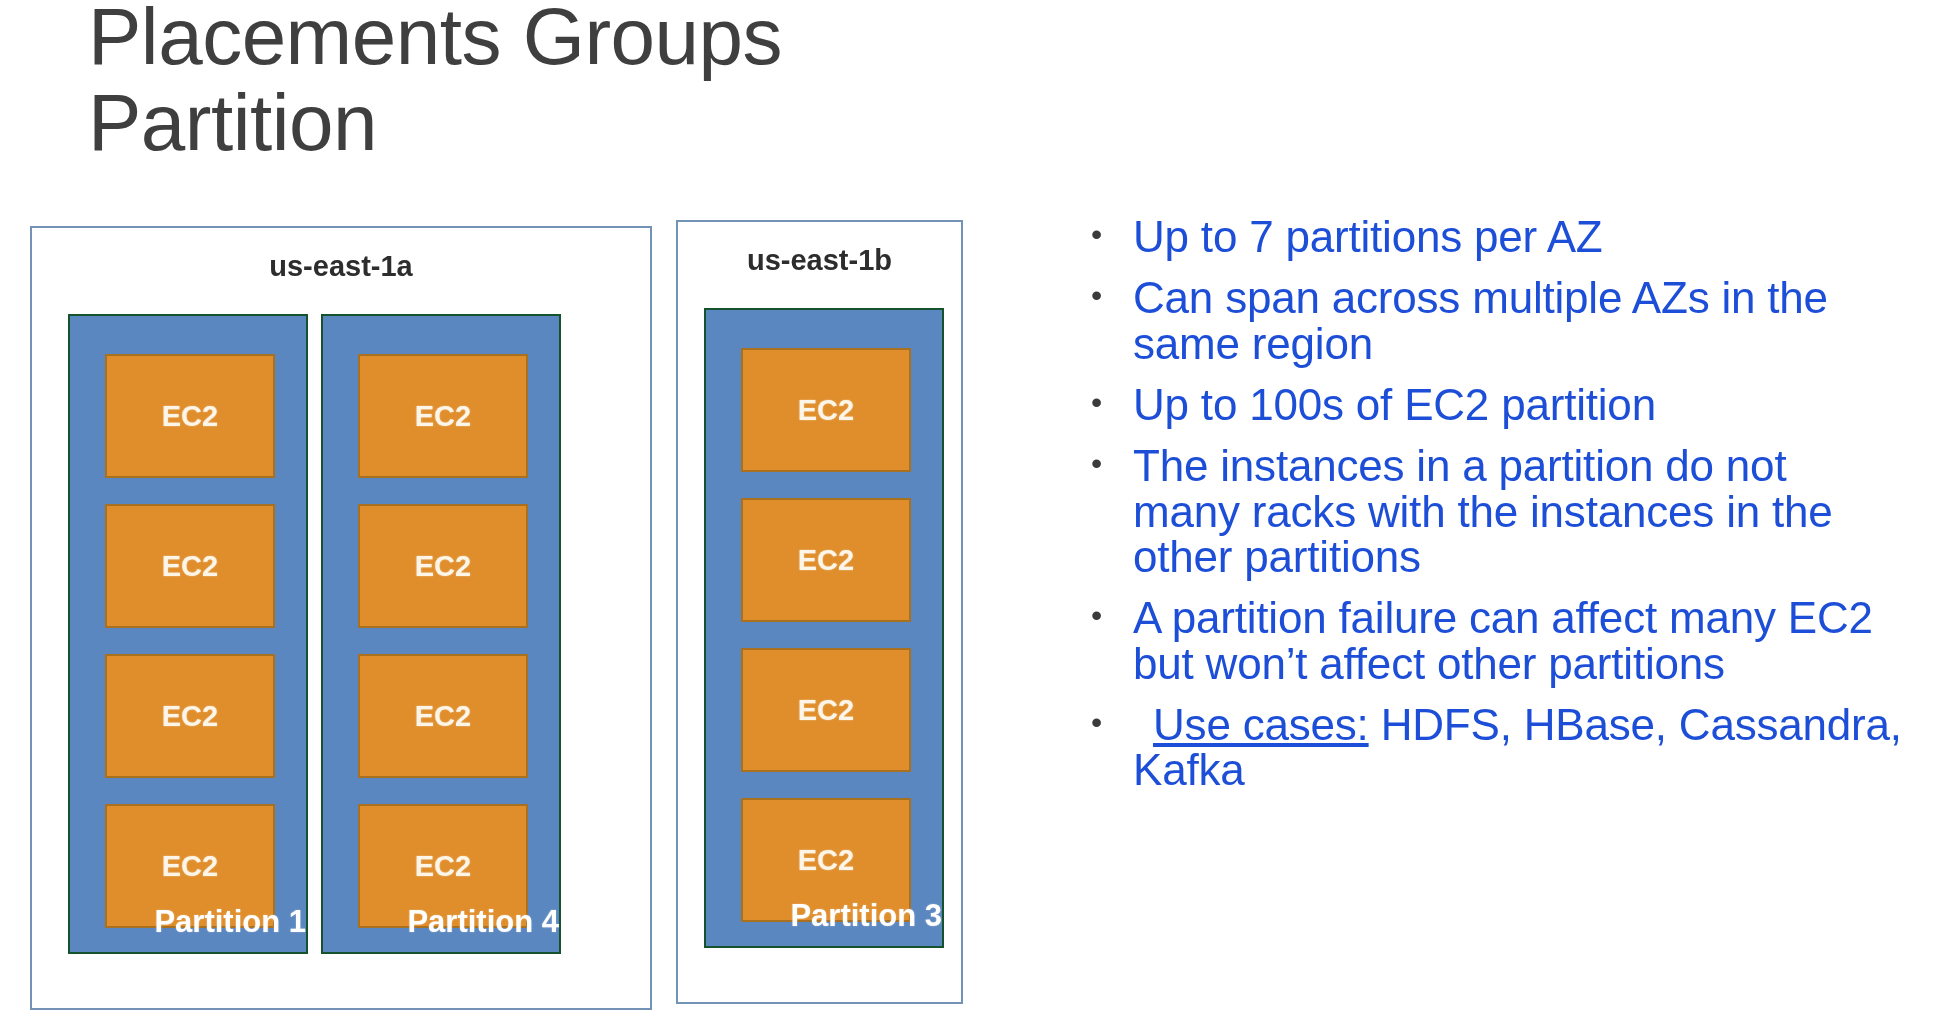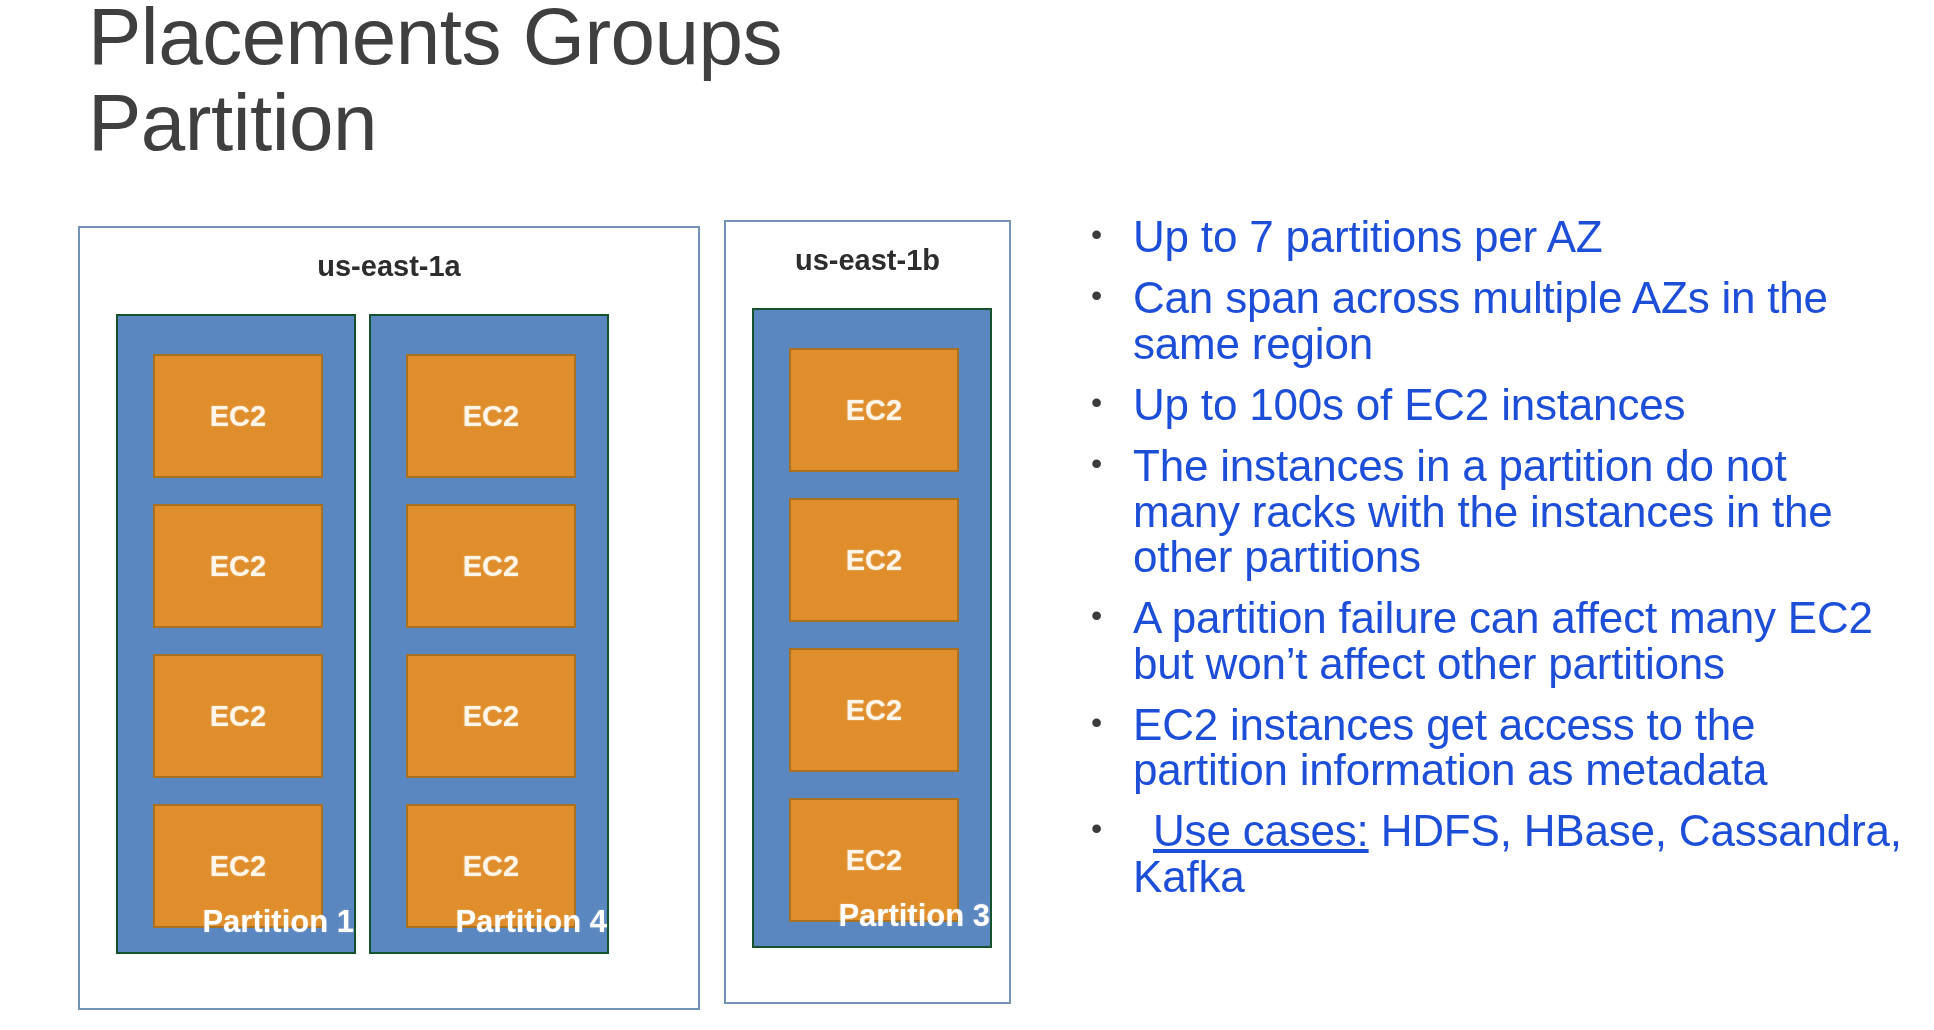--- a/index.html
+++ b/index.html
@@ -30,21 +30,20 @@
     white-space: pre-line;
   }
 
   
   #diagram {
     position: absolute;
     left: 0;
     top: 0;
     width: 1000px;
     height: 992px;
-    margin-left: 48px;
   }
 
   .az-box {
     position: absolute;
     background: #ffffff;
     border: 2px solid #7292b6;
     box-sizing: border-box;
   }
   .az-label {
     position: absolute;
@@ -187,18 +186,17 @@
         <span class="ec2-label">EC2</span>
       </div>
       <div class="partition-label">Partition 3</div>
     </div>
   </div>
 </div>
 
 <ul id="bullet-list">
   <li><span>Up to 7 partitions per AZ</span></li>
   <li><span>Can span across multiple AZs in the same region</span></li>
-  <li><span>Up to 100s of EC2 instances</span></li>
+  <li><span>Up to 100s of EC2 partition</span></li>
   <li><span>The instances in a partition do not many racks with the instances in the other partitions</span></li>
   <li><span>A partition failure can affect many EC2 but won’t affect other partitions</span></li>
-  <li><span>EC2 instances get access to the partition information as metadata</span></li>
   <li><span class="ul-lead">Use cases:</span><span> HDFS, HBase, Cassandra, Kafka</span></li>
 </ul>
 
 </body></html>

